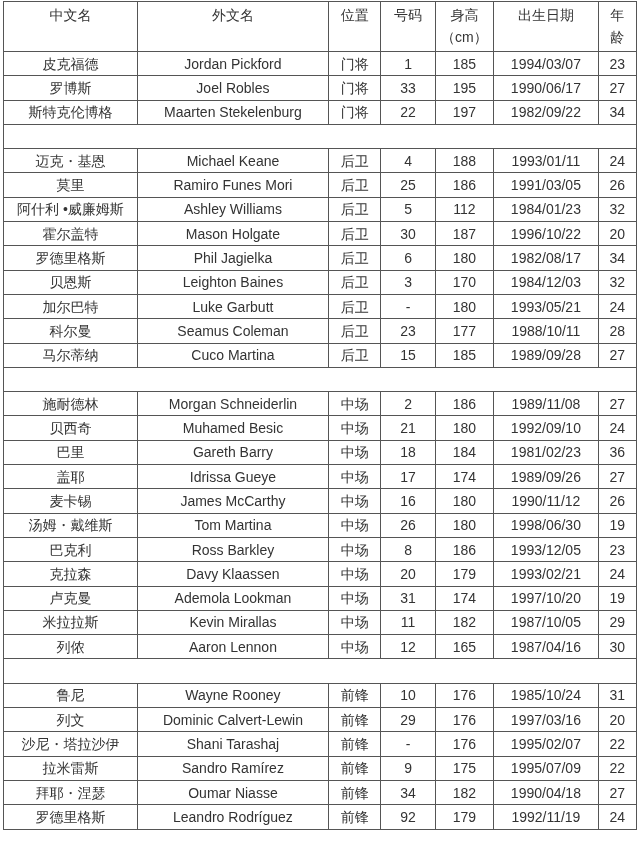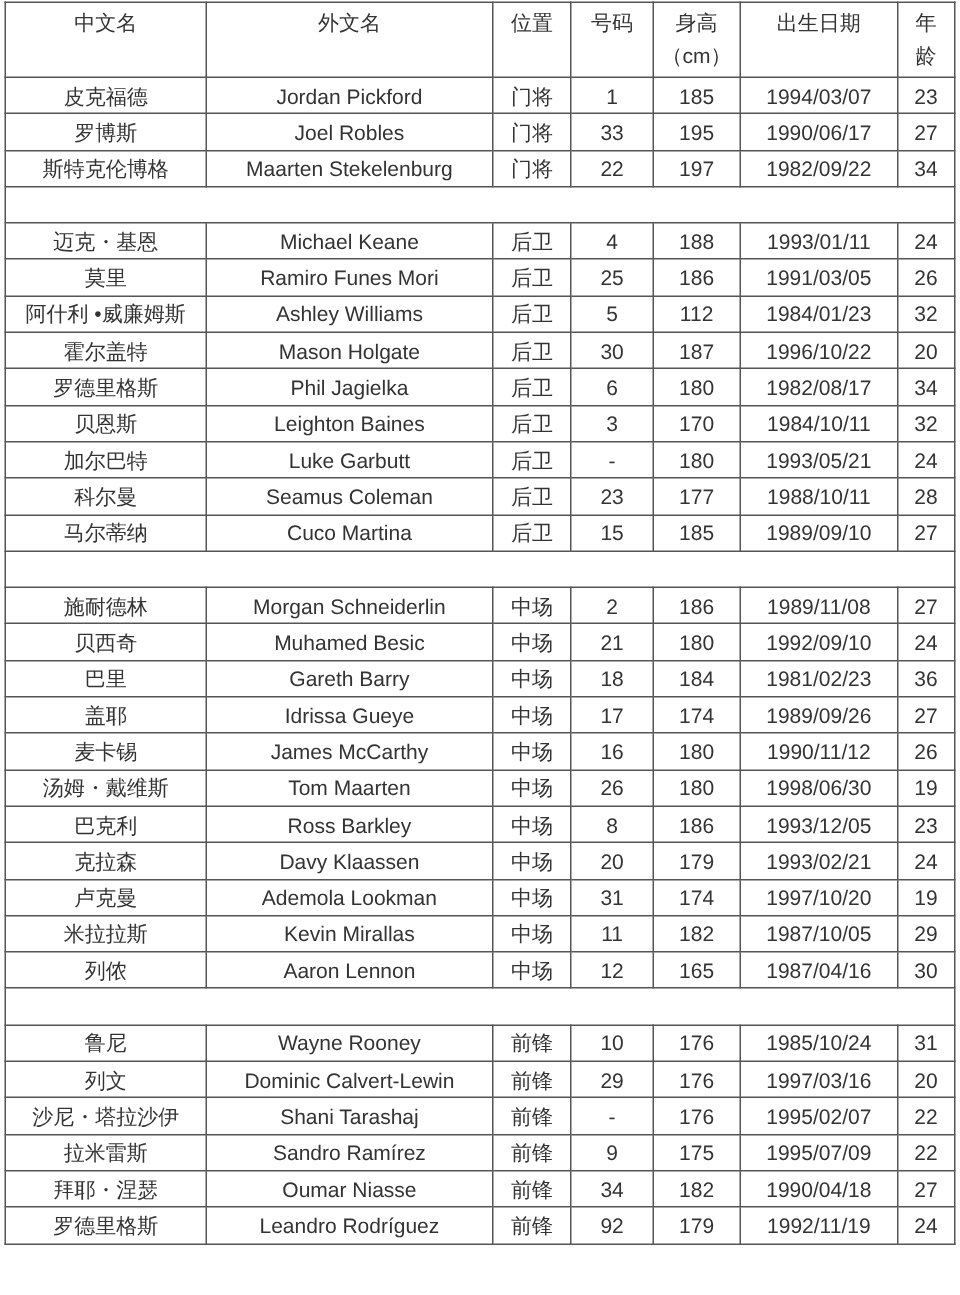--- a/index.html
+++ b/index.html
@@ -118,21 +118,21 @@
         <td>180</td>
         <td>1982/08/17</td>
         <td>34</td>
       </tr>
       <tr>
         <td>贝恩斯</td>
         <td>Leighton Baines</td>
         <td>后卫</td>
         <td>3</td>
         <td>170</td>
-        <td>1984/10/11</td>
+        <td>1984/12/03</td>
         <td>32</td>
       </tr>
       <tr>
         <td>加尔巴特</td>
         <td>Luke Garbutt</td>
         <td>后卫</td>
         <td>-</td>
         <td>180</td>
         <td>1993/05/21</td>
         <td>24</td>
@@ -145,21 +145,21 @@
         <td>177</td>
         <td>1988/10/11</td>
         <td>28</td>
       </tr>
       <tr>
         <td>马尔蒂纳</td>
         <td>Cuco Martina</td>
         <td>后卫</td>
         <td>15</td>
         <td>185</td>
-        <td>1989/09/10</td>
+        <td>1989/09/28</td>
         <td>27</td>
       </tr>
       <tr class="sep">
         <td colspan="7"></td>
       </tr>
       <tr>
         <td>施耐德林</td>
         <td>Morgan Schneiderlin</td>
         <td>中场</td>
         <td>2</td>
@@ -198,21 +198,21 @@
         <td>麦卡锡</td>
         <td>James McCarthy</td>
         <td>中场</td>
         <td>16</td>
         <td>180</td>
         <td>1990/11/12</td>
         <td>26</td>
       </tr>
       <tr>
         <td>汤姆・戴维斯</td>
-        <td>Tom Maarten</td>
+        <td>Tom Martina</td>
         <td>中场</td>
         <td>26</td>
         <td>180</td>
         <td>1998/06/30</td>
         <td>19</td>
       </tr>
       <tr>
         <td>巴克利</td>
         <td>Ross Barkley</td>
         <td>中场</td>

